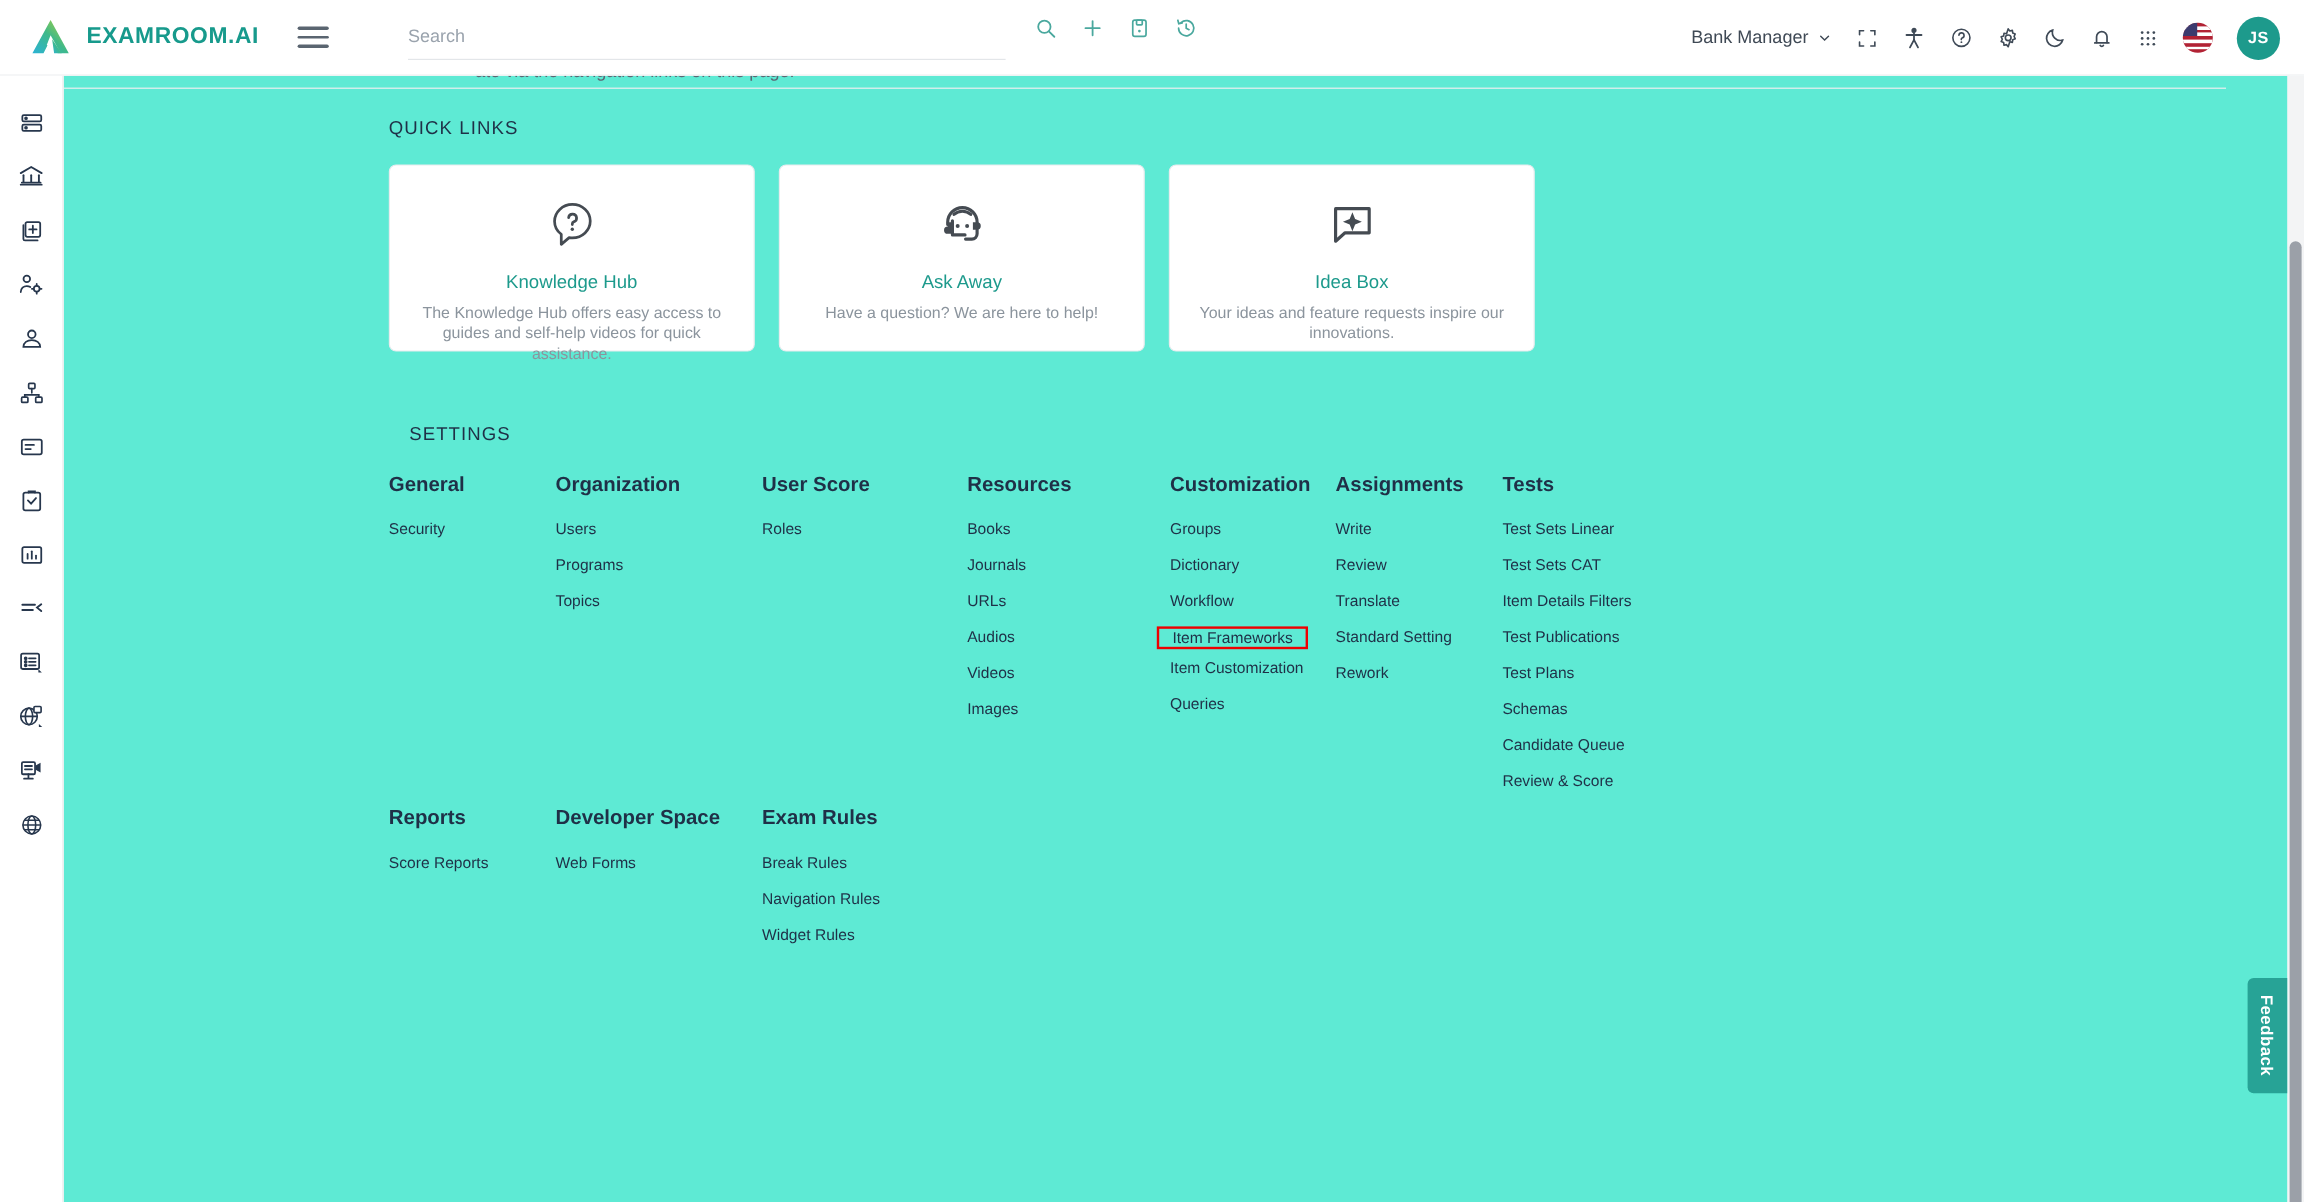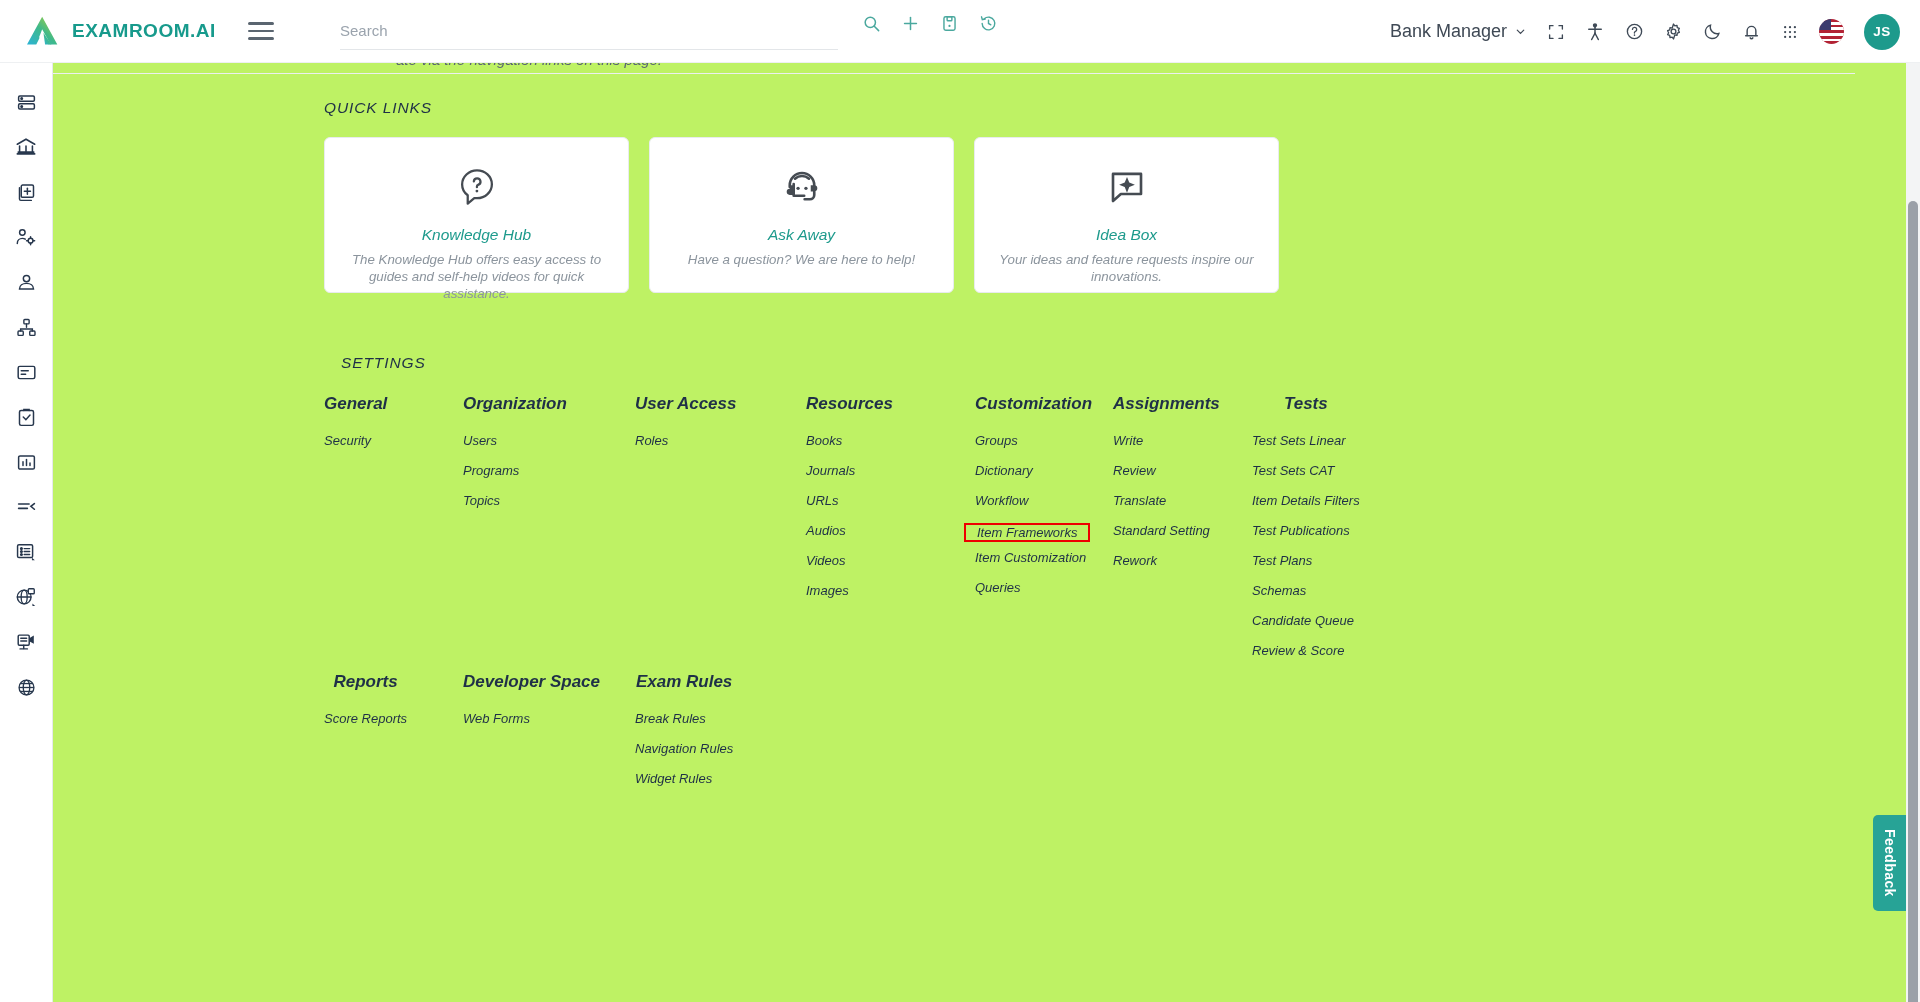--- a/index.html
+++ b/index.html
@@ -36,21 +36,21 @@
   }
   .searchbox input::placeholder { color: #9aa3ad; }
   .search-actions { position: absolute; left: 862px; top: 14px; display: flex; align-items: center; gap: 20px; }
   .search-actions .ic { color: #4aa89e; cursor: pointer; display: flex; }
 
   .header-right {
     position: absolute; right: 20px; top: 0; height: 63px;
     display: flex; align-items: center; gap: 20px;
   }
   .role-select {
-    display: flex; align-items: center; gap: 7px; font-size: 18px; color: #3f4955; cursor: pointer;
+    display: flex; align-items: center; gap: 7px; font-size: 15px; color: #3f4955; cursor: pointer;
   }
   .hdr-ic { color: #3f4a57; display: flex; align-items: center; cursor: pointer; }
   .flag {
     width: 25px; height: 25px; border-radius: 50%; overflow: hidden; cursor: pointer;
     background: #b22234; position: relative; flex: none;
   }
   .flag .st { position: absolute; left: 0; width: 100%; height: 2.8px; background: #ffffff; }
   .flag .canton { position: absolute; left: 0; top: 0; width: 12px; height: 11px; background: #3c3b6e; }
   .avatar {
     width: 36px; height: 36px; border-radius: 50%; background: #1d9a8c; color: #fff;
@@ -63,21 +63,21 @@
     position: absolute; left: 0; top: 63px; width: 53px; height: 939px;
     background: #ffffff; border-right: 1px solid #e6e9ec;
     display: flex; flex-direction: column; align-items: center;
     padding-top: 27px; gap: 21px; z-index: 30;
   }
   .rail-ic { width: 24px; height: 24px; color: #27374d; display: flex; align-items: center; justify-content: center; cursor: pointer; }
 
   
   .content {
     position: absolute; left: 53px; top: 63px; width: 1855px; height: 939px;
-    background: #bef264; overflow: hidden; font-style: italic;
+    background: #5eead4; overflow: hidden;
   }
   .cut-line {
     position: absolute; left: 343px; top: -12px; font-size: 15px; color: #5a6673; white-space: nowrap;
   }
   .divider { position: absolute; left: 0; top: 10px; width: 1802px; height: 1px; background: #eceff1; }
 
   .sec-label {
     position: absolute; font-size: 15.5px; letter-spacing: .9px; color: #1f3047; font-weight: 400;
   }
 
@@ -91,21 +91,21 @@
   .card-ic { color: #454b52; margin-bottom: 14px; }
   .card-title { color: #1d9a8c; font-size: 15.5px; margin-bottom: 7px; }
   .card-desc {
     color: #8b949d; font-size: 13.3px; line-height: 17px; text-align: center;
     padding: 0 14px; max-width: 300px;
   }
 
   
   .grid { position: absolute; left: 271px; }
   .col { position: absolute; }
-  .col-head { font-size: 17px; font-weight: 700; color: #1f3047; margin-bottom: 19px; white-space: nowrap; text-align: center; }
+  .col-head { font-size: 17px; font-weight: 700; color: #1f3047; margin-bottom: 19px; white-space: nowrap; }
   .col-item {
     font-size: 13px; color: #1f3047; margin-bottom: 15px; cursor: pointer; white-space: nowrap;
   }
   .col-item.hl {
     display: inline-block; border: 2.5px solid #ee0000; padding: 0 11px;
     margin: -7px -11px 8px -11px;
   }
 
   
   .sbar-track { position: absolute; right: 0; top: 63px; width: 14px; height: 939px; background: #f3f4f5; }
@@ -432,21 +432,21 @@
       </div>
 
       <div class="col" style="left:139px; top:331px;">
         <div class="col-head">Organization</div>
         <div class="col-item">Users</div>
         <div class="col-item">Programs</div>
         <div class="col-item">Topics</div>
       </div>
 
       <div class="col" style="left:311px; top:331px;">
-        <div class="col-head">User Access</div>
+        <div class="col-head">User Score</div>
         <div class="col-item">Roles</div>
       </div>
 
       <div class="col" style="left:482px; top:331px;">
         <div class="col-head">Resources</div>
         <div class="col-item">Books</div>
         <div class="col-item">Journals</div>
         <div class="col-item">URLs</div>
         <div class="col-item">Audios</div>
         <div class="col-item">Videos</div>

